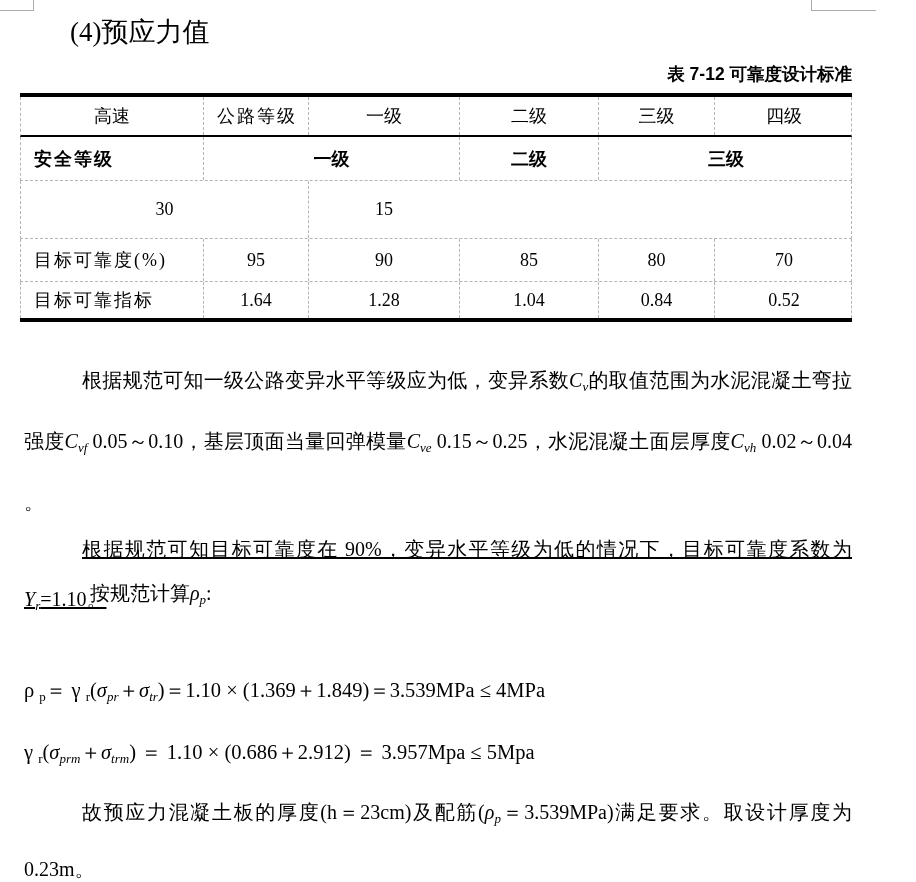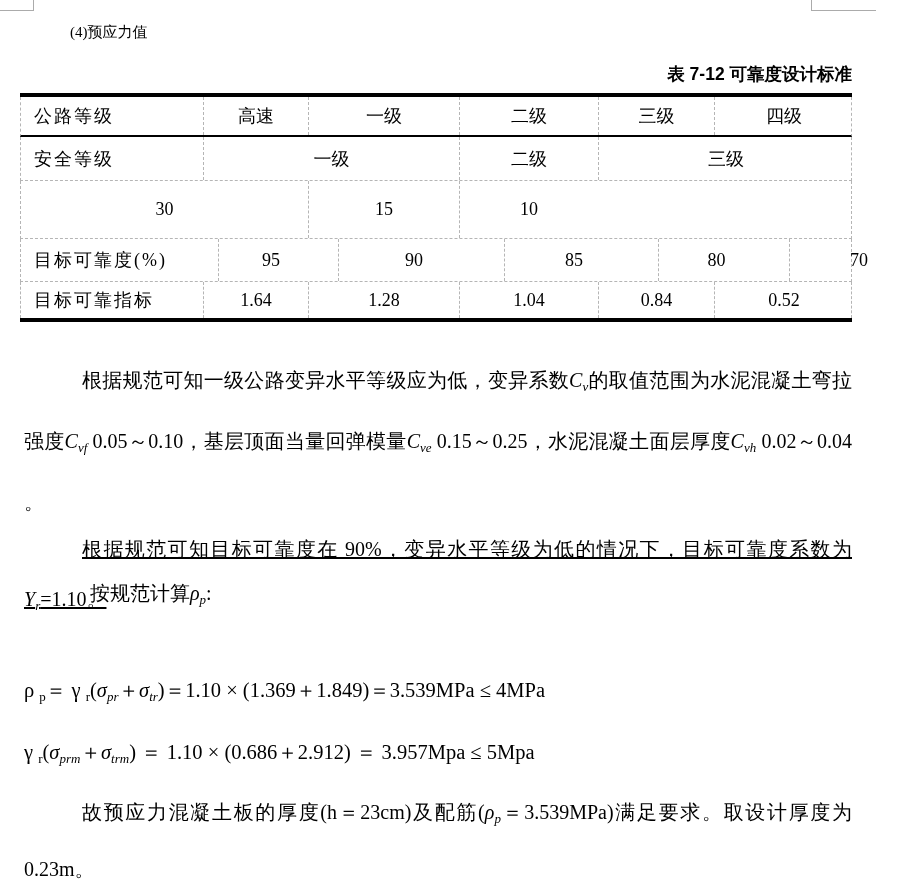--- a/index.html
+++ b/index.html
@@ -13,44 +13,44 @@
   }
   
   .mark{position:absolute;background:#ababab;}
   .mark.tl-h{left:0;top:10px;width:33px;height:1px;}
   .mark.tl-v{left:33px;top:0;width:1px;height:11px;}
   .mark.tr-v{left:811px;top:0;width:1px;height:11px;}
   .mark.tr-h{left:811px;top:10px;width:65px;height:1px;}
 
   .heading{
     position:absolute;left:70px;top:18px;
-    font-size:15px;line-height:28px;
+    font-size:27px;line-height:28px;
   }
   .table-title{
     position:absolute;left:20px;top:62px;width:832px;
     text-align:right;font-weight:bold;font-size:17.5px;
     font-family:"Liberation Sans","DejaVu Sans",sans-serif;
   }
 
   
   .rtable{
     position:absolute;left:20px;top:93px;width:832px;
     border-top:4px solid #000;
     border-bottom:4px solid #000;
   }
   .t-row{
     display:grid;
     grid-template-columns:182px 105px 151px 139px 116px 139px;
     border-left:1px dashed #b5b5b5;
     border-right:1px dashed #b5b5b5;
   }
   .r1{height:38px;border-bottom:2px solid #000;}
-  .r2{height:43px;border-bottom:1px dashed #b5b5b5;}
+  .r2{height:43px;border-bottom:1px dashed #b5b5b5;font-weight:bold;}
   .r3{height:57px;border-bottom:1px dashed #b5b5b5;}
-  .r4{height:42px;border-bottom:1px dashed #b5b5b5;gap:15px;}
+  .r4{height:42px;border-bottom:1px dashed #b5b5b5;}
   .r5{height:36px;}
   .cell{
     display:flex;align-items:center;justify-content:center;
     font-size:18px;overflow:hidden;
   }
   .cell + .cell{border-left:1px dashed #b5b5b5;}
   .cell.label{justify-content:flex-start;padding-left:13px;letter-spacing:2px;}
   .sp2{grid-column:span 2;}
 
   
@@ -78,37 +78,36 @@
   <div class="mark tl-v"></div>
   <div class="mark tr-v"></div>
   <div class="mark tr-h"></div>
 
   <div class="heading">(4)预应力值</div>
 
   <div class="table-title">表 7-12 可靠度设计标准</div>
 
   <div class="rtable">
     <div class="t-row r1">
+      <div class="cell">高速</div>
       <div class="cell label">公路等级</div>
-      <div class="cell">高速</div>
       <div class="cell">一级</div>
       <div class="cell">二级</div>
       <div class="cell">三级</div>
       <div class="cell">四级</div>
     </div>
     <div class="t-row r2">
       <div class="cell label">安全等级</div>
       <div class="cell sp2">一级</div>
       <div class="cell">二级</div>
       <div class="cell sp2">三级</div>
     </div>
     <div class="t-row r3">
       <div class="cell sp2">30</div>
       <div class="cell">15</div>
-      <div class="cell">10</div>
     </div>
     <div class="t-row r4">
       <div class="cell label">目标可靠度(%)</div>
       <div class="cell">95</div>
       <div class="cell">90</div>
       <div class="cell">85</div>
       <div class="cell">80</div>
       <div class="cell">70</div>
     </div>
     <div class="t-row r5">

